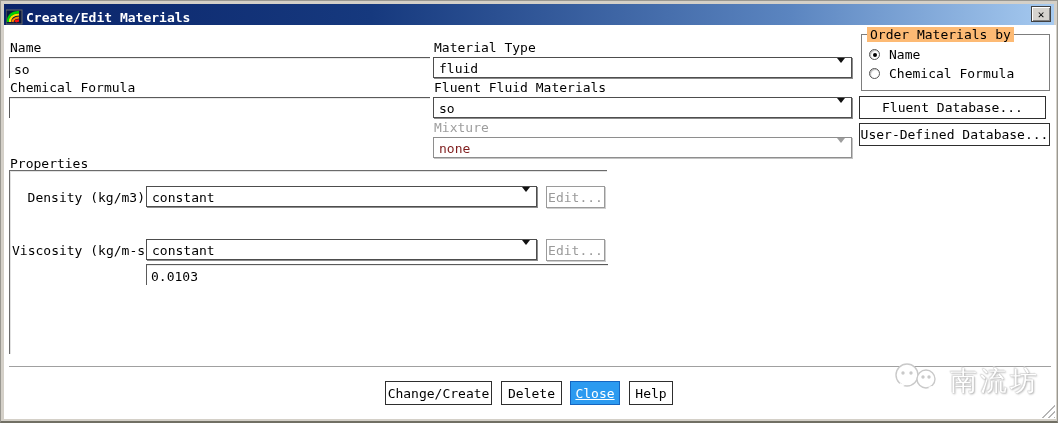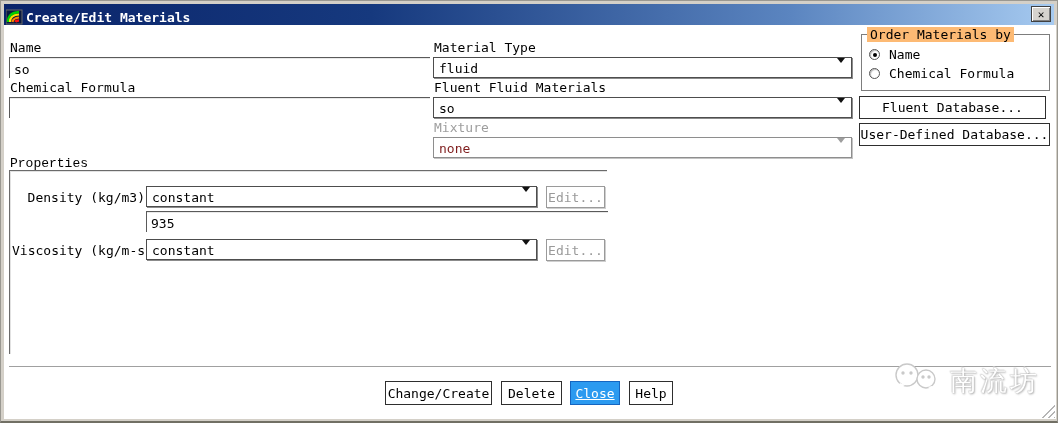--- a/index.html
+++ b/index.html
@@ -163,37 +163,37 @@
       </div>
       <div class="radio-row" style="top:31px;">
         <span class="radio-circle" data-selected="false"></span>
         <span>Chemical Formula</span>
       </div>
     </div>
 
     <div class="btn" style="left:855px;top:98px;width:191px;height:23px;">User-Defined Database...</div>
     <div class="btn" style="left:855px;top:71px;width:187px;height:23px;">Fluent Database...</div>
 
-    <div class="lbl" style="left:6px;top:132px;font-family:Liberation Mono, monospace;">Properties</div>
+    <div class="lbl" style="left:6px;top:132px;">Properties</div>
     <div class="props-group">
 
       <div class="plabel" style="left:2px;top:19px;">Density (kg/m3)</div>
       <div class="combo" style="left:136px;top:15px;width:391px;">
         <span>constant</span>
         <span class="arr"><span class="tri"></span><span class="bar"></span></span>
       </div>
       <div class="btn dis" style="left:536px;top:15px;width:59px;height:22px;">Edit...</div>
-      <div class="tfield" style="left:136px;top:40px;width:462px;">935</div>
 
       <div class="plabel" style="left:2px;top:72px;">Viscosity (kg/m-s)</div>
       <div class="combo" style="left:136px;top:68px;width:391px;">
         <span>constant</span>
         <span class="arr"><span class="tri"></span><span class="bar"></span></span>
       </div>
       <div class="btn dis" style="left:536px;top:68px;width:59px;height:22px;">Edit...</div>
+      <div class="tfield" style="left:136px;top:93px;width:462px;">0.0103</div>
 
     </div>
 
     <div class="separator"></div>
 
     <div class="btn" style="left:381px;top:356px;width:107px;height:24px;">Change/Create</div>
     <div class="btn" style="left:497px;top:356px;width:61px;height:24px;">Delete</div>
     <div class="btn primary" style="left:566px;top:356px;width:50px;height:24px;text-decoration:underline;">Close</div>
     <div class="btn" style="left:625px;top:356px;width:44px;height:24px;">Help</div>
 

